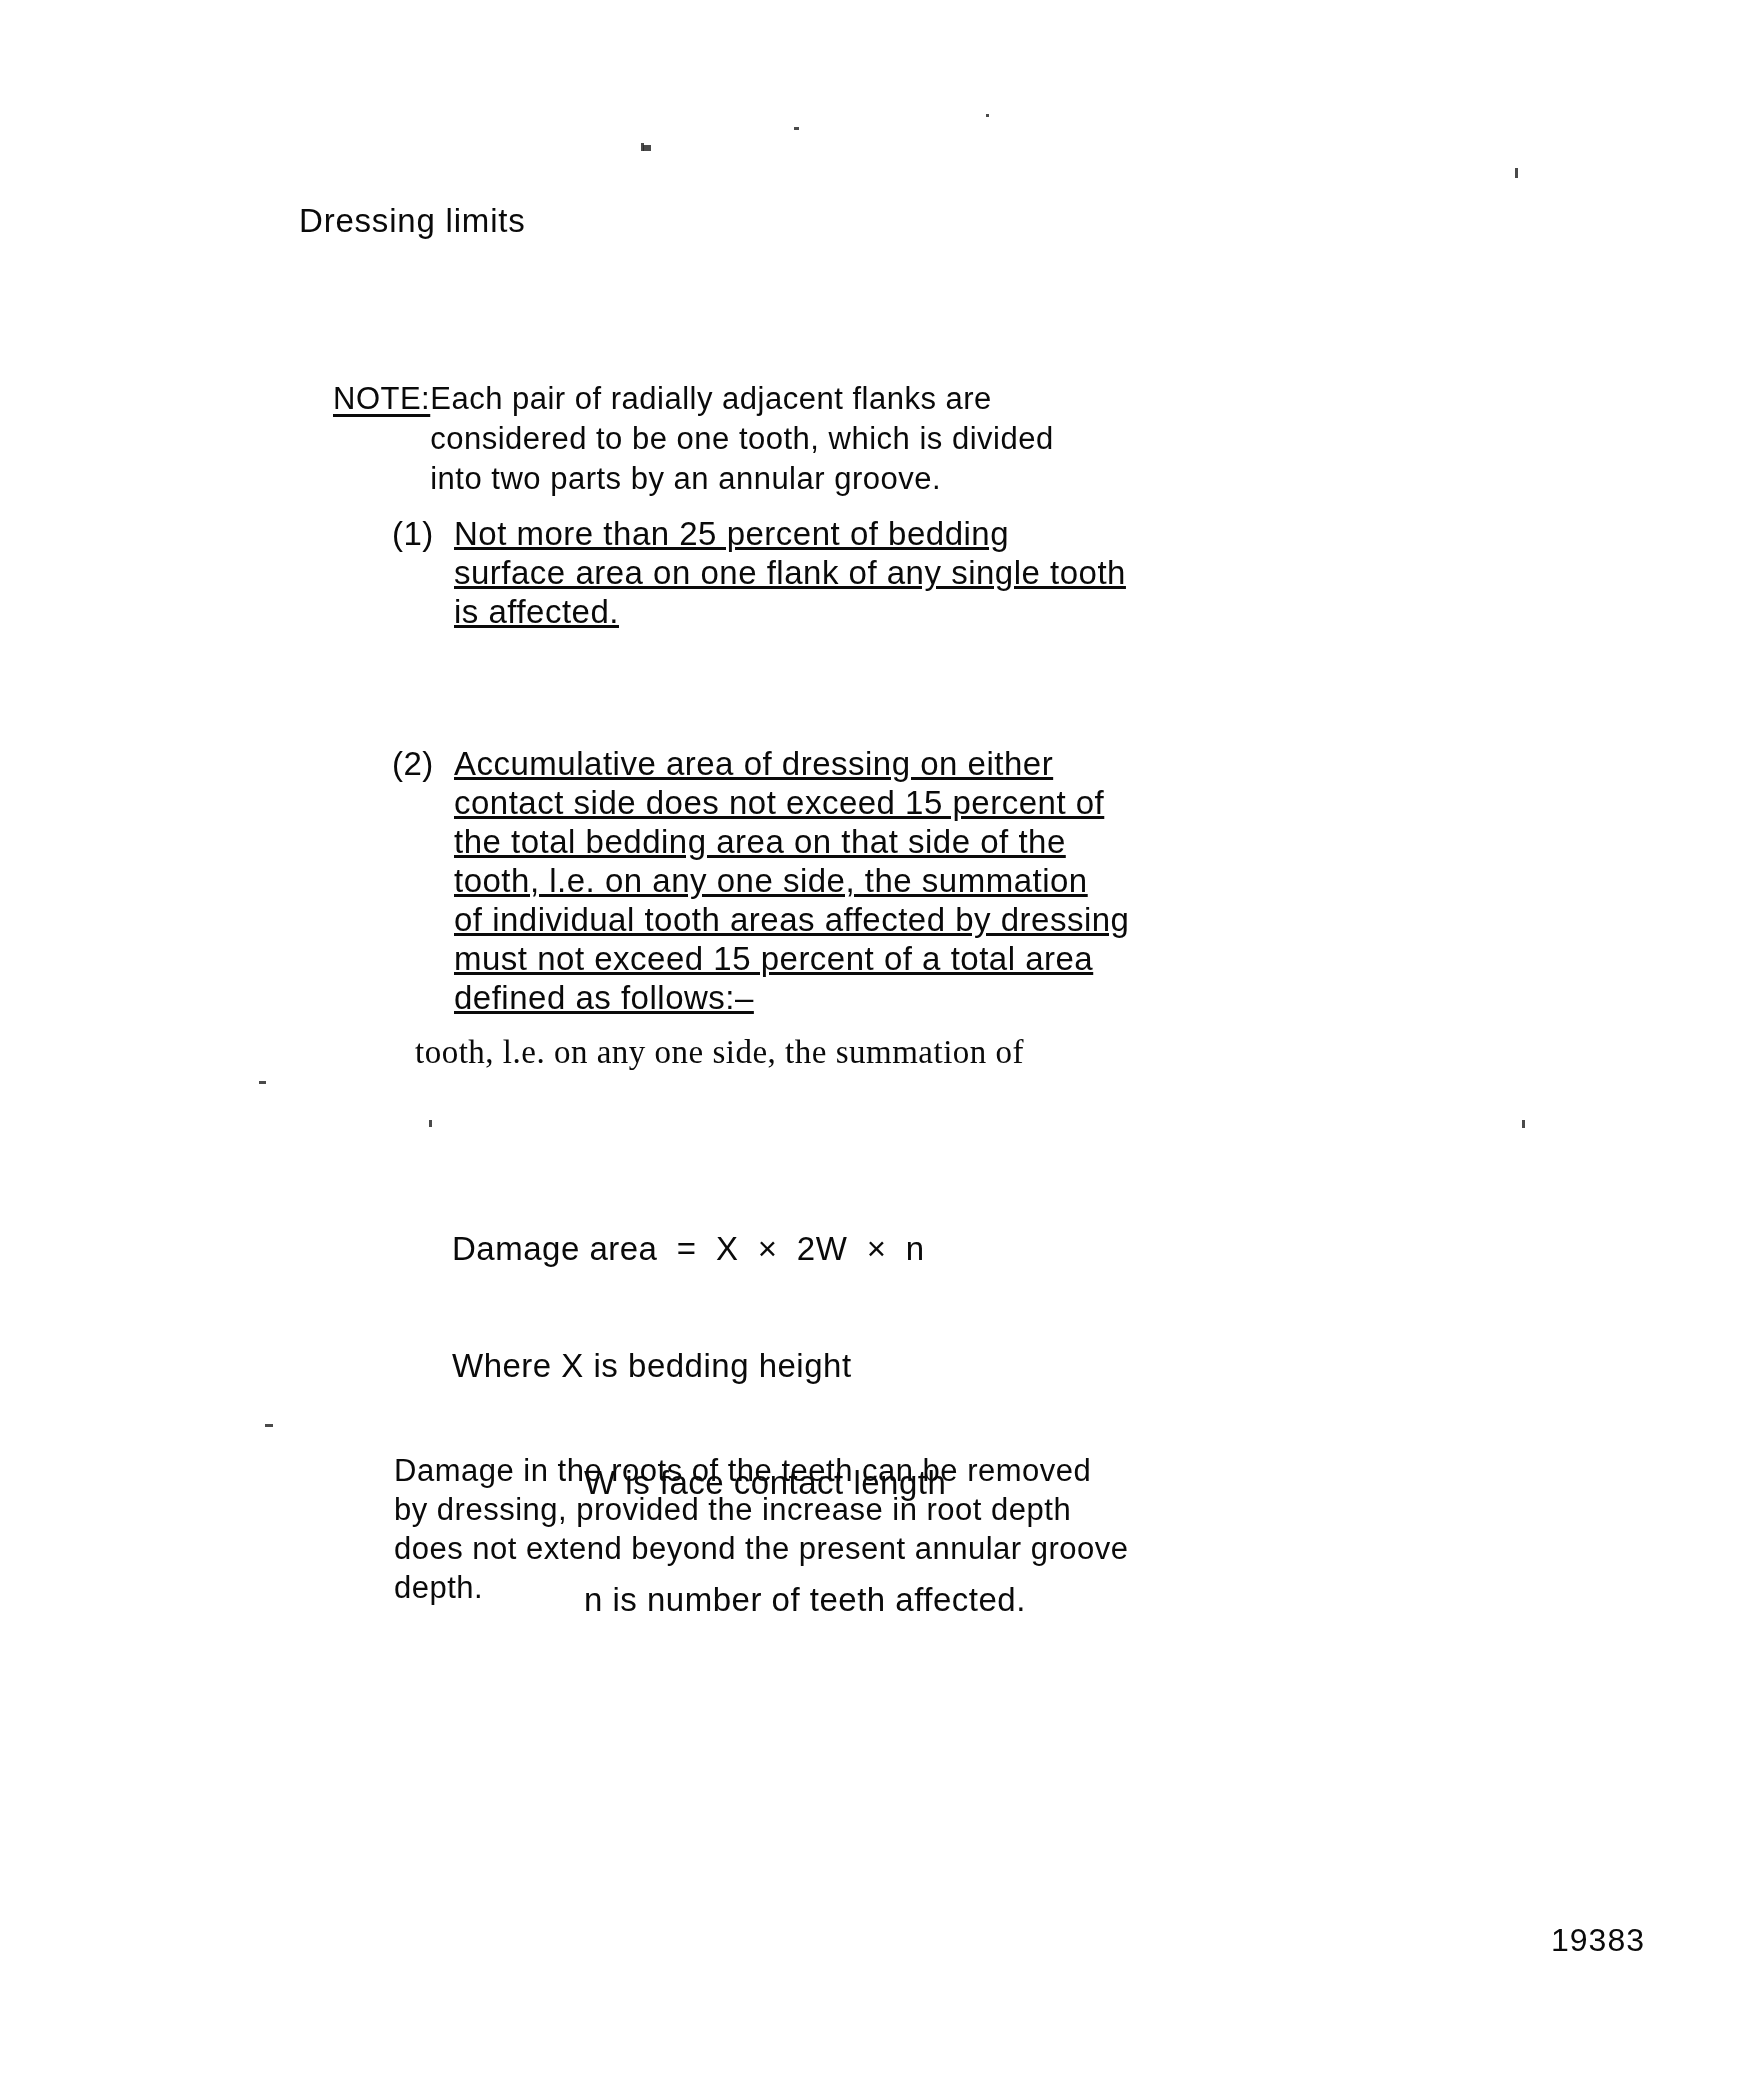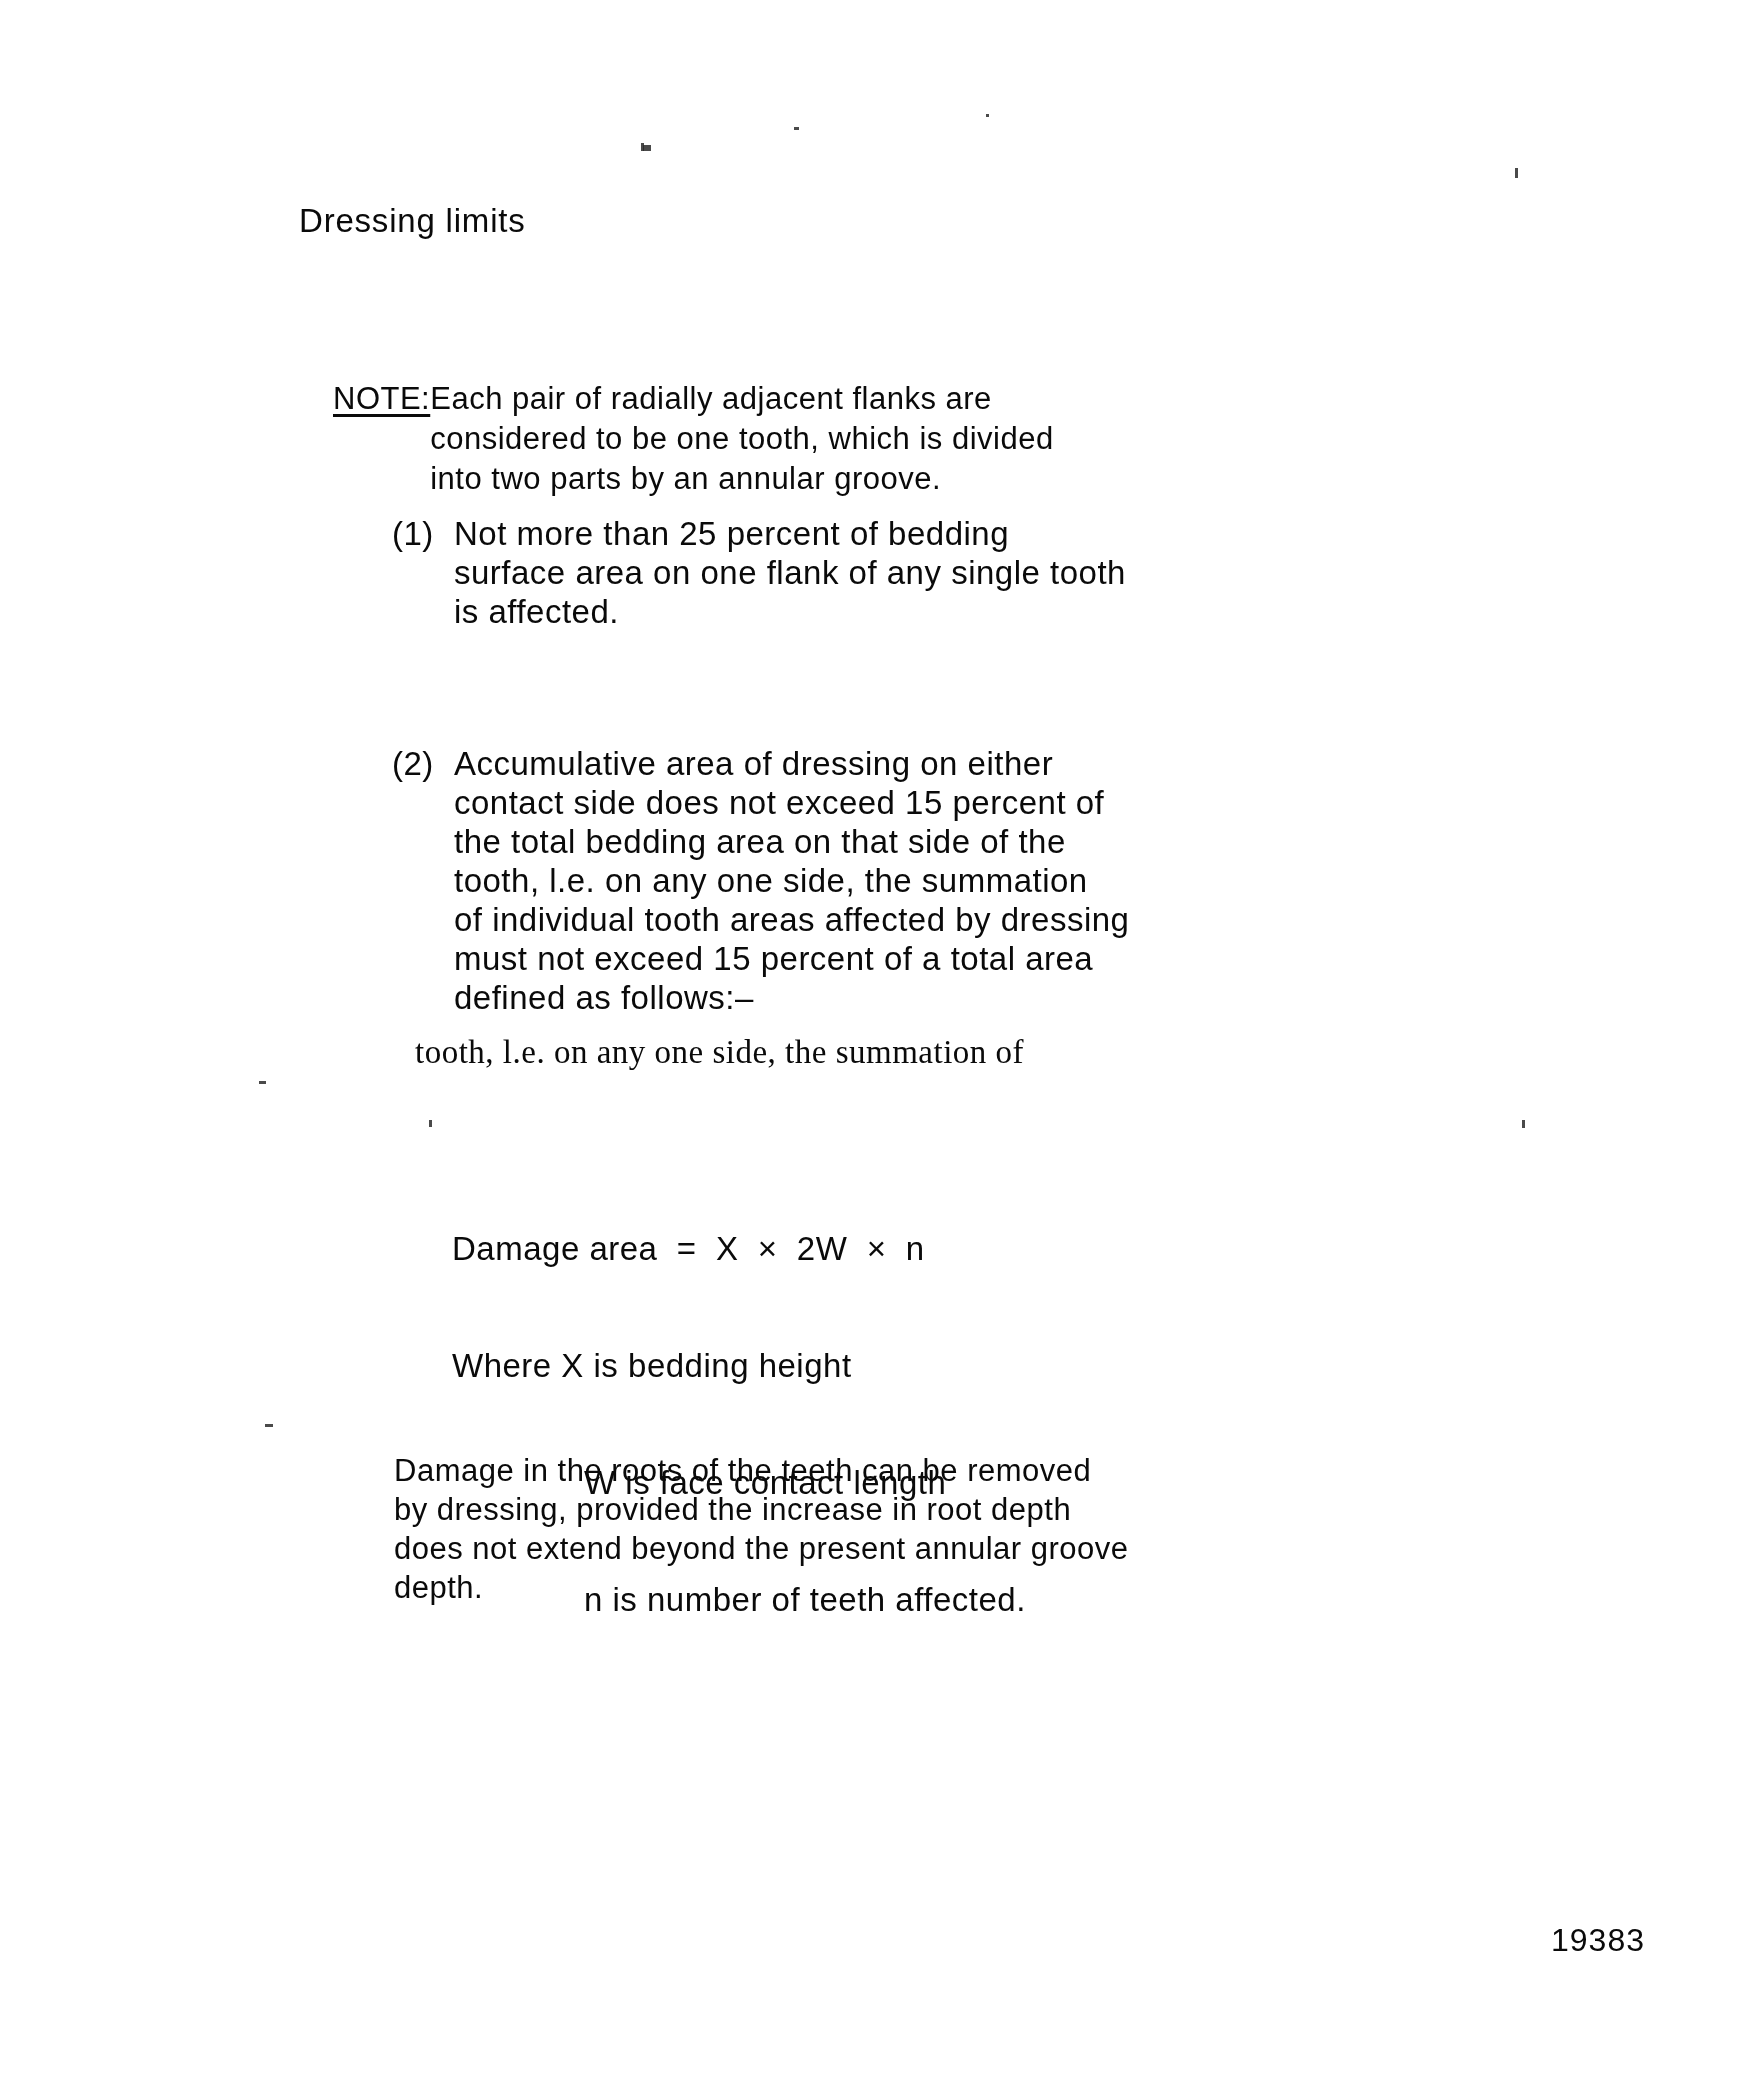--- a/index.html
+++ b/index.html
@@ -81,20 +81,21 @@
     display: flex;
     align-items: flex-start;
   }
   .item-num {
     white-space: pre;
     width: 62px;
     flex: 0 0 62px;
   }
   .item-body {
     white-space: pre;
+    text-decoration: underline;
   }
   #item1 { left: 384px; top: 514px; }
   #item2 { left: 384px; top: 744px; }
 
   
   #stray-line {
     left: 407px;
     top: 1032px;
     font-size: 33px;
     line-height: 40px;

